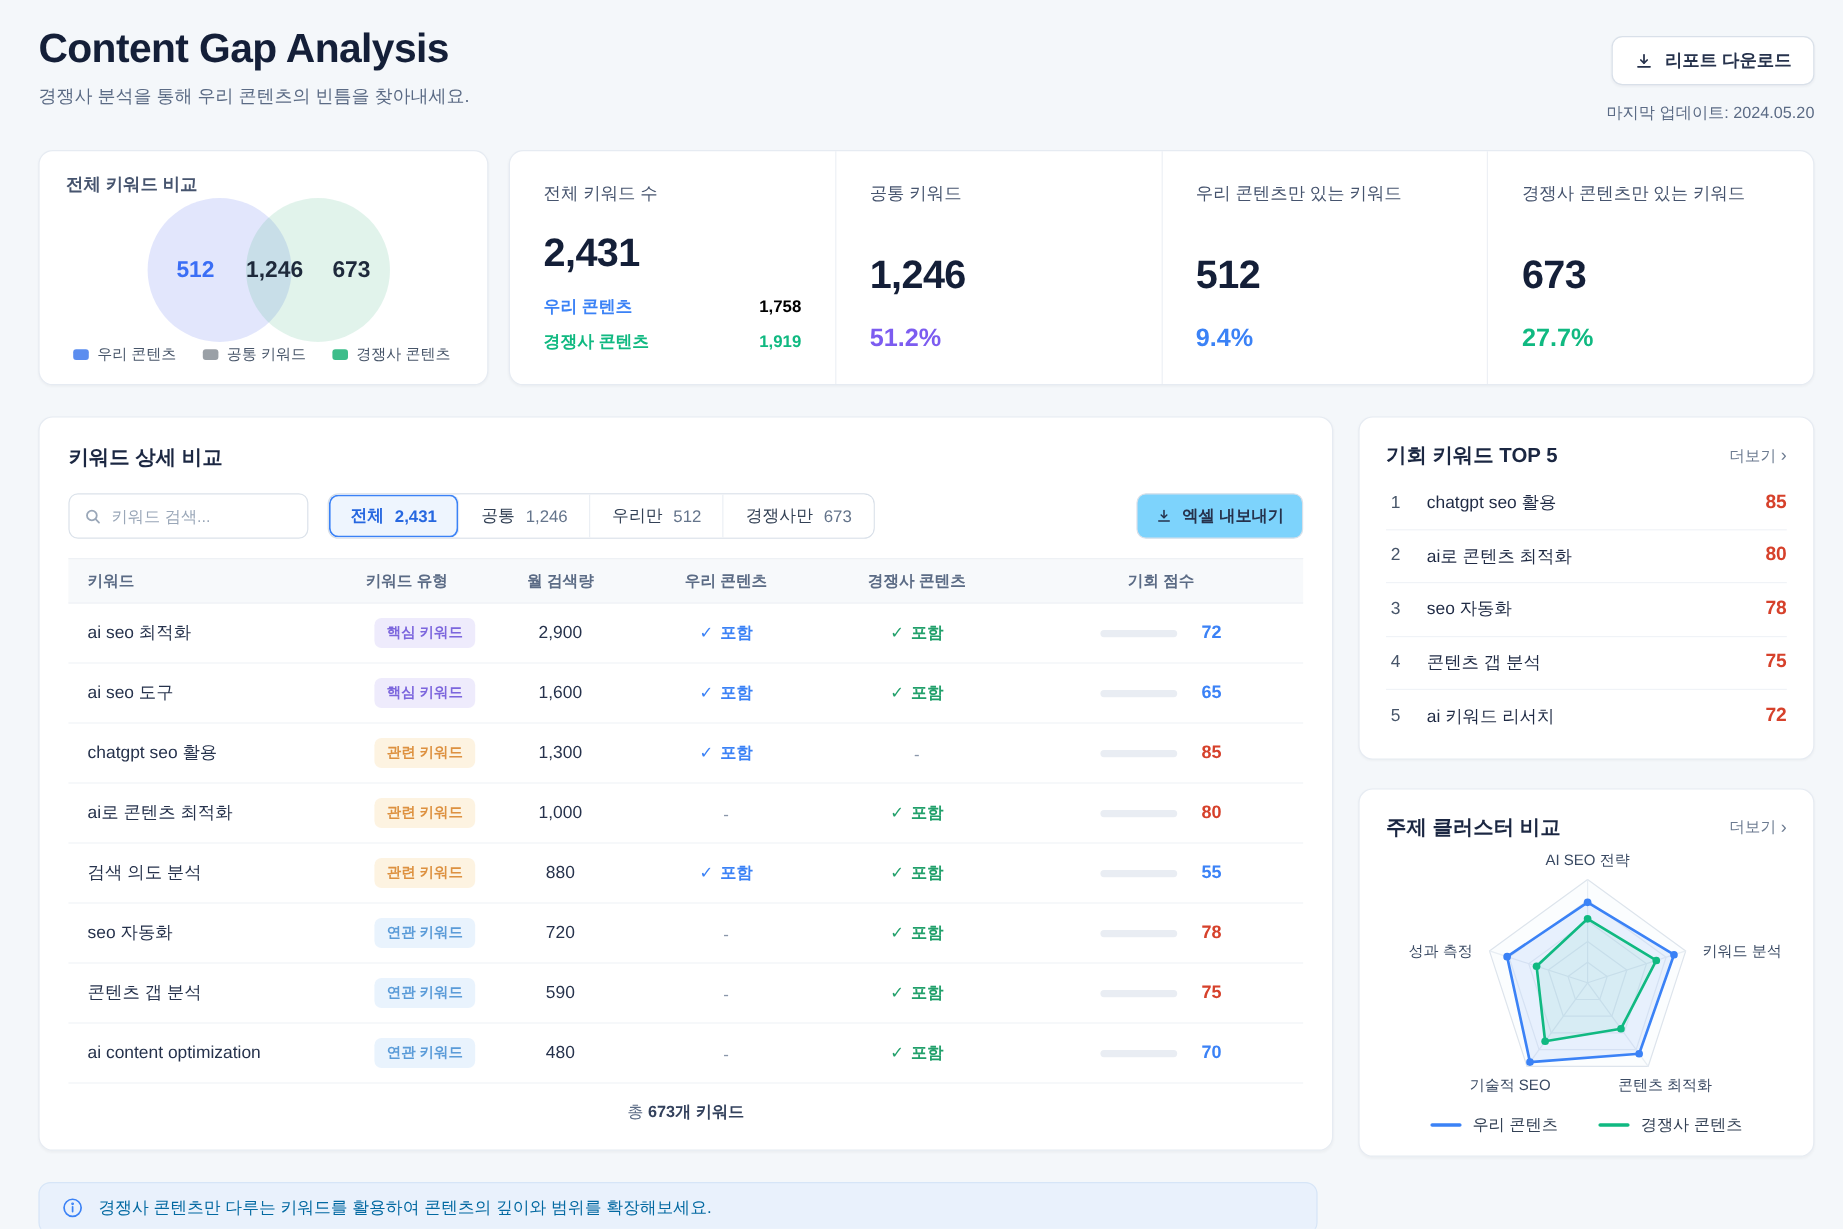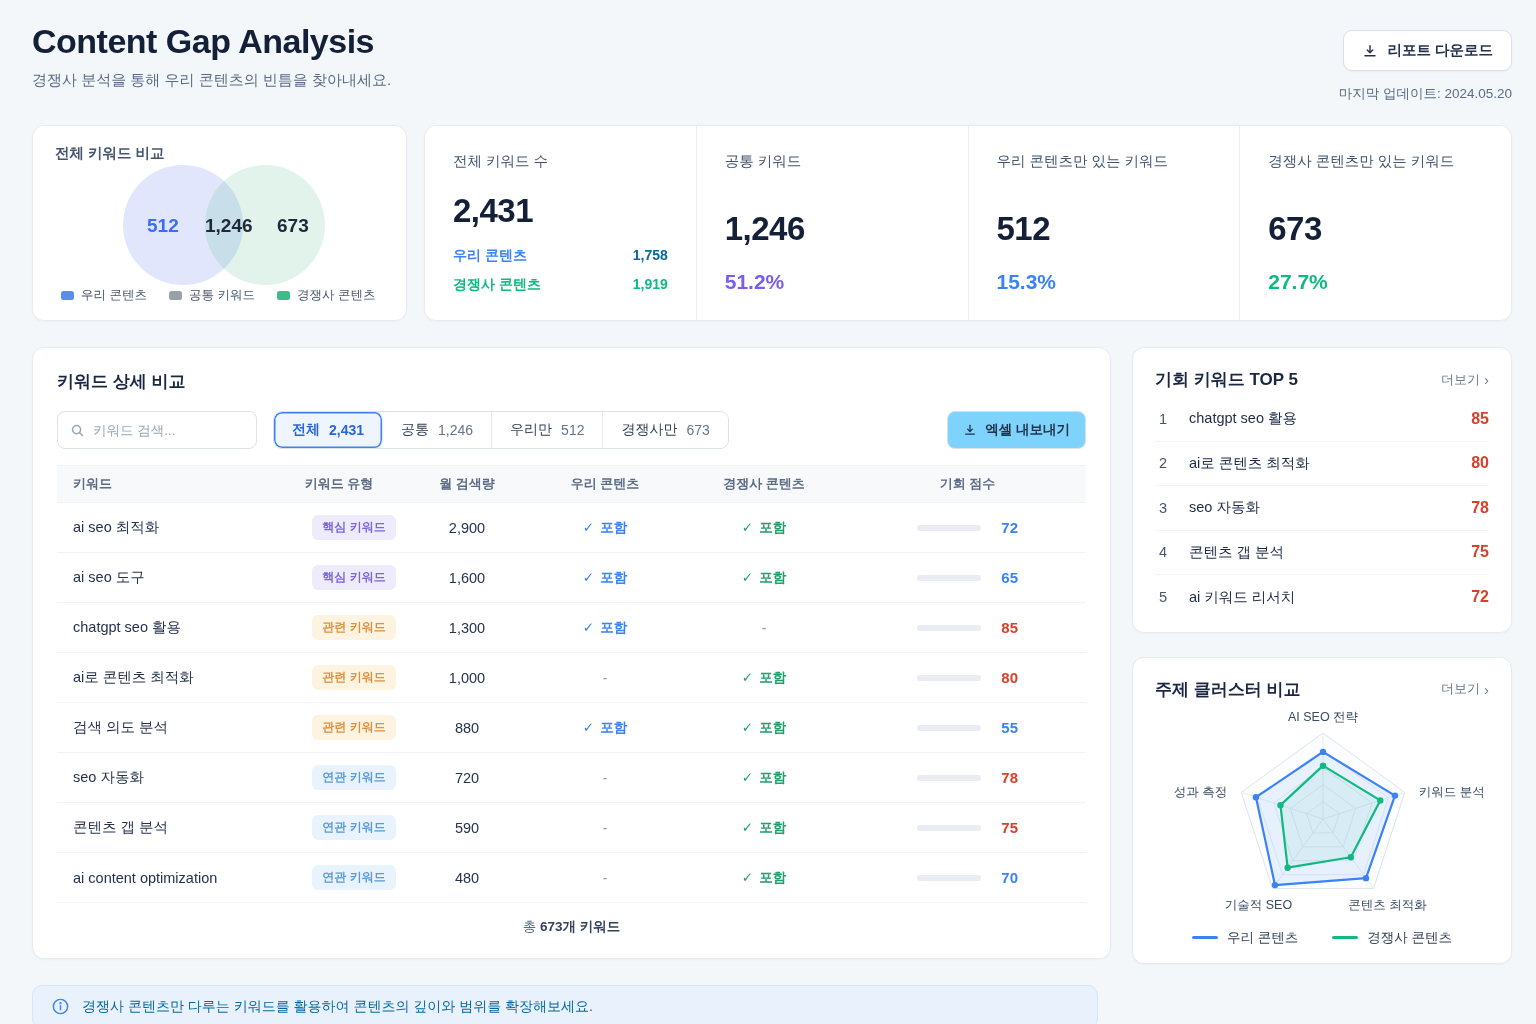--- a/index.html
+++ b/index.html
@@ -175,36 +175,36 @@
             <span>경쟁사 콘텐츠</span>
           </div>
         </div>
     </div>
     <div class="card stats-card" id="stats-card">
         <div class="stat-col first">
           <div class="stat-label">전체 키워드 수</div>
           <div class="stat-value">2,431</div>
           <div class="stat-mini">
             <span style="color: rgb(59, 130, 246);">우리 콘텐츠</span>
-            <span style="color: #0369a1;">1,758</span>
+            <span style="color: #000000;">1,758</span>
           </div>
           <div class="stat-mini">
             <span style="color: rgb(16, 185, 129);">경쟁사 콘텐츠</span>
             <span style="color: rgb(16, 185, 129);">1,919</span>
           </div>
         </div>
         <div class="stat-col">
           <div class="stat-label">공통 키워드</div>
           <div class="stat-value">1,246</div>
           <div class="stat-percent" style="color: rgb(124, 92, 240);">51.2%</div>
         </div>
         <div class="stat-col">
           <div class="stat-label">우리 콘텐츠만 있는 키워드</div>
           <div class="stat-value">512</div>
-          <div class="stat-percent" style="color: rgb(59, 130, 246);">15.3%</div>
+          <div class="stat-percent" style="color: rgb(59, 130, 246);">9.4%</div>
         </div>
         <div class="stat-col">
           <div class="stat-label">경쟁사 콘텐츠만 있는 키워드</div>
           <div class="stat-value">673</div>
           <div class="stat-percent" style="color: rgb(16, 185, 129);">27.7%</div>
         </div>
       </div>
   </div>
 
   <div class="main-row">

